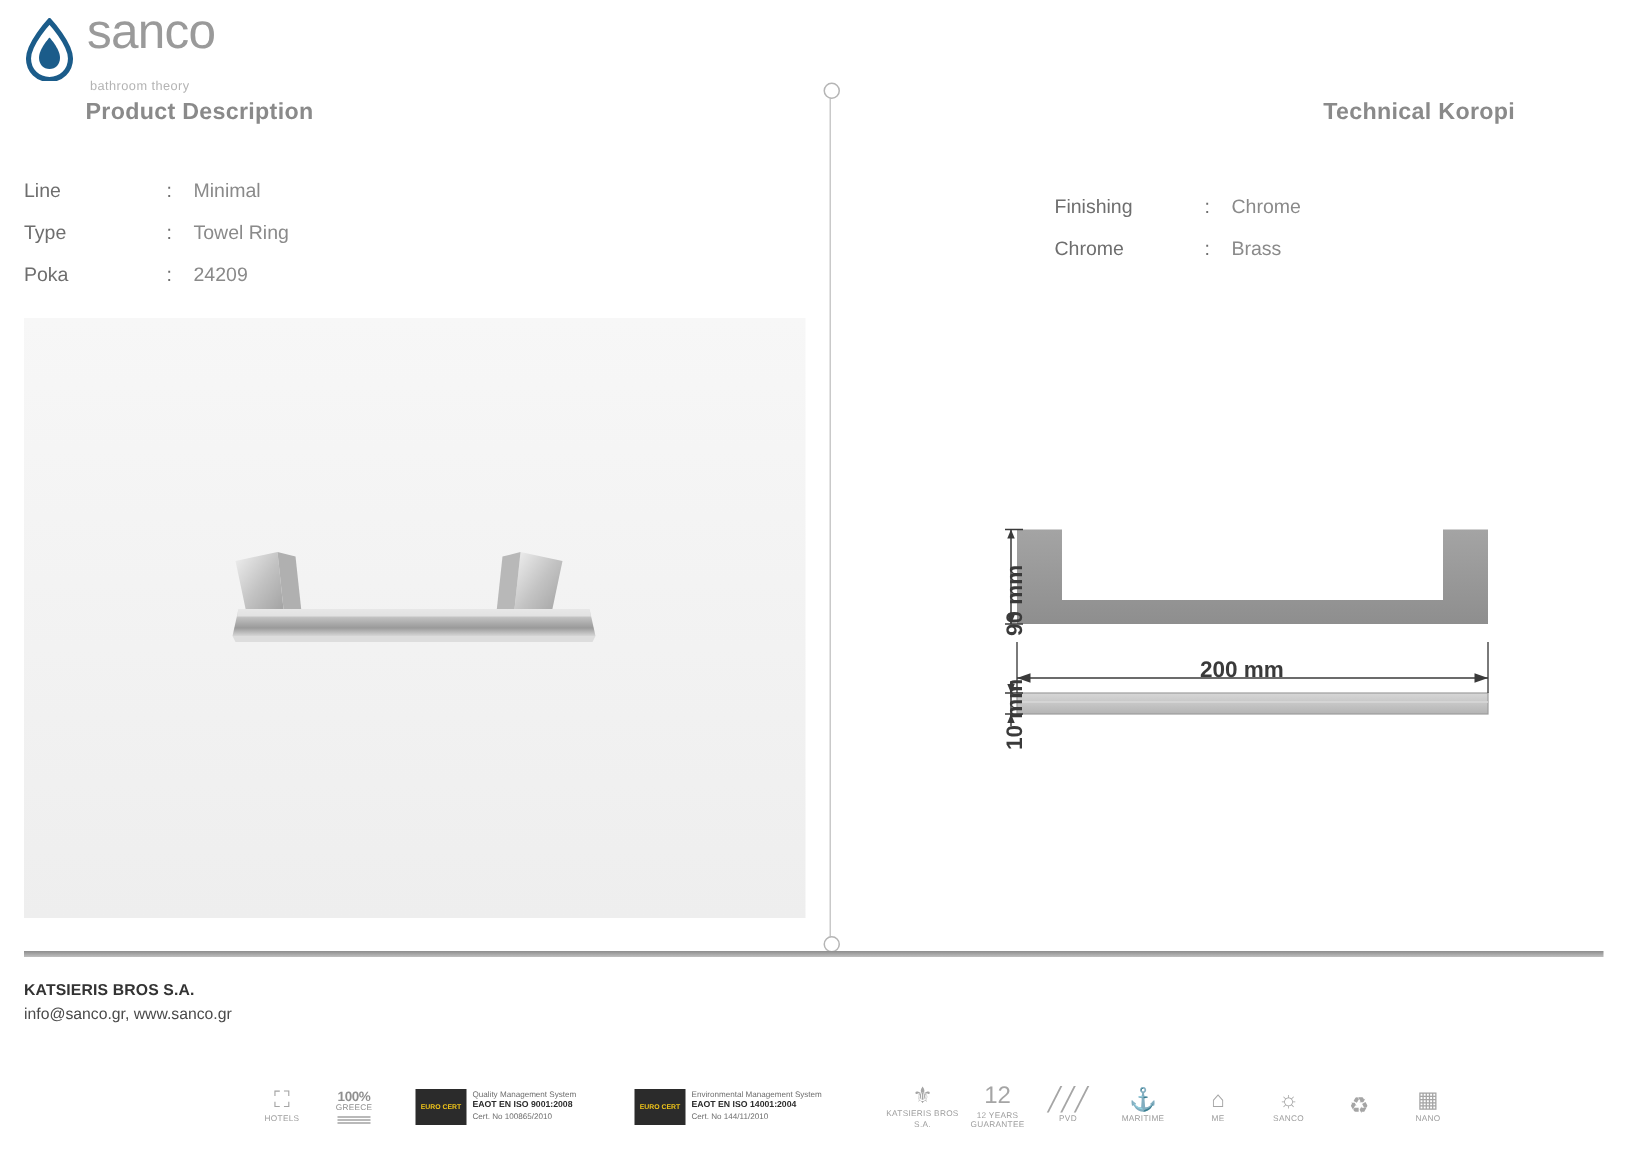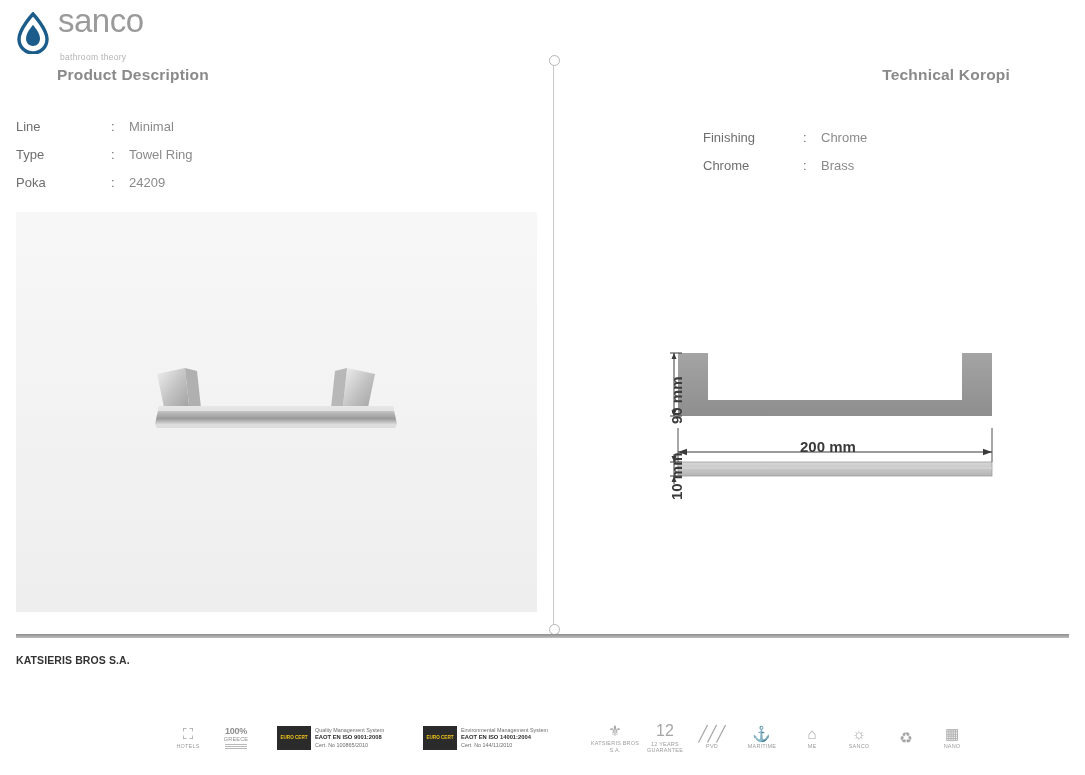--- a/index.html
+++ b/index.html
@@ -377,20 +377,21 @@
       <path d="M362 112 l-9 -3.2 l0 6.4 z" fill="#3a3a3a"></path>
     </svg>
   </div>
   <div class="dim-text dim-vert" id="dim-90">90 mm</div>
   <div class="dim-text dim-vert" id="dim-10">10 mm</div>
   <div class="dim-text" id="dim-400">200 mm</div>
 
   <div class="footer-rule"></div>
   <div class="footer-block">
     <div class="footer-company">KATSIERIS BROS S.A.</div>
+    <div>info@sanco.gr, www.sanco.gr</div>
   </div>
 
   <div class="badges">
 
     <div class="badge" style="width:46px">
       <span class="badge-ico">⛶</span>
       <span class="badge-cap">HOTELS</span>
     </div>
 
     <div class="badge greece-badge" style="width:50px">

